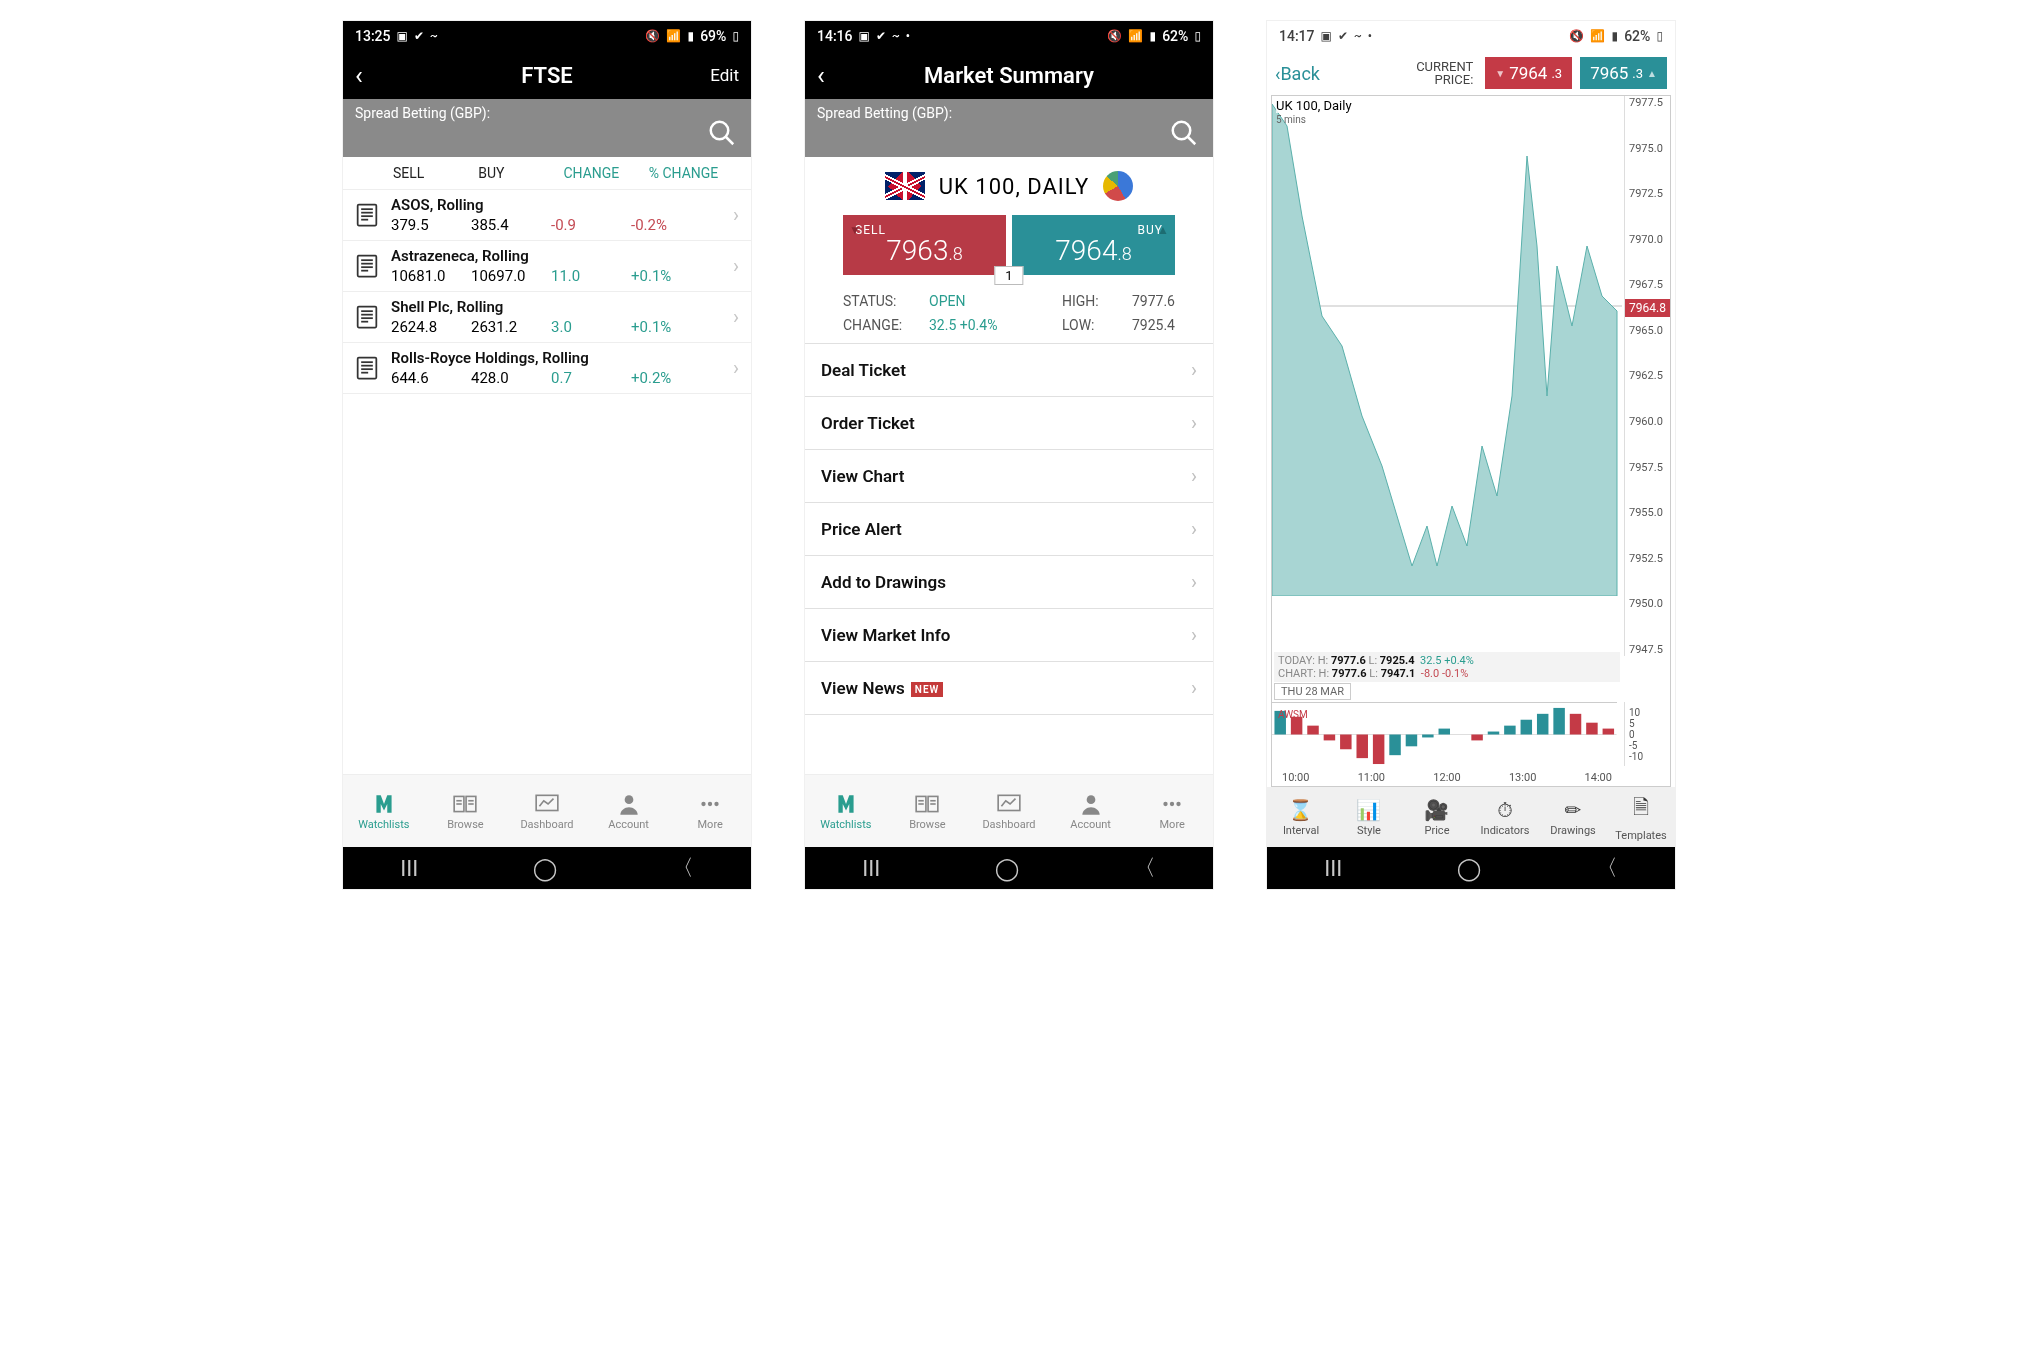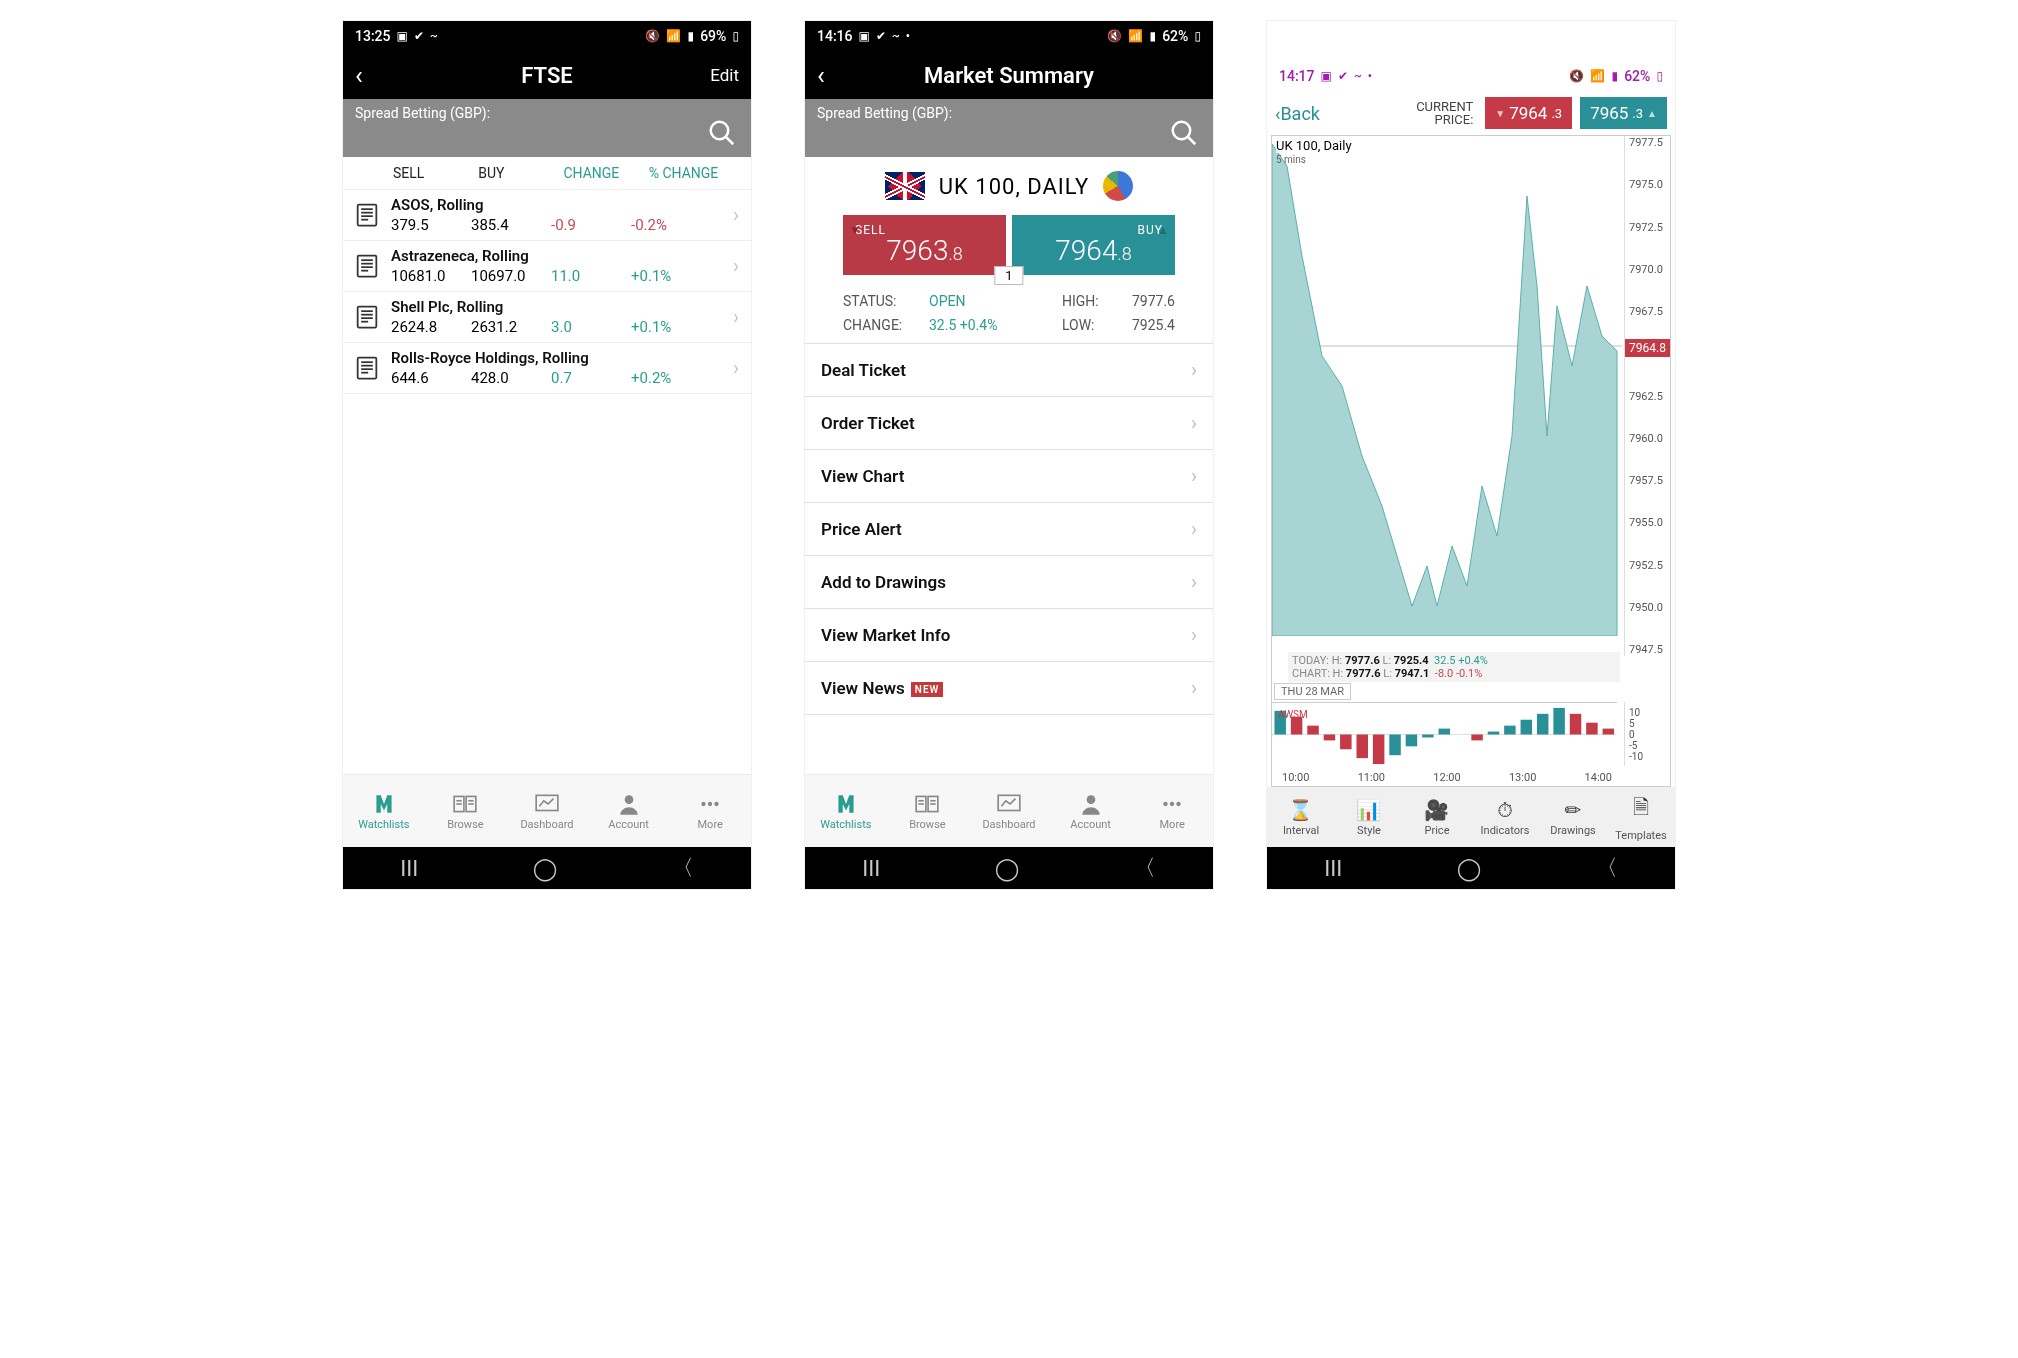--- a/index.html
+++ b/index.html
@@ -104,21 +104,21 @@
   .chart-top .pbox .d{ font-size:13px;}
   .chart-top .pbox.sell{ background:#c43a46;}
   .chart-top .pbox.buy{ background:#2a9098;}
   .chart-top .pbox .arr{ font-size:10px; opacity:.7;}
   .chartarea{ flex:1; position:relative; border:1px solid #ccc; margin:0 4px;}
   .chartarea .ctitle{ position:absolute; top:2px; left:4px; font-size:13px; background:rgba(255,255,255,.8); z-index:5;}
   .chartarea .sub{ position:absolute; top:18px; left:4px; font-size:10px; color:#666; z-index:5;}
   .y-axis{ position:absolute; right:2px; top:0; bottom:130px; width:44px; display:flex; flex-direction:column; justify-content:space-between; font-size:11px; color:#555; text-align:left; padding-left:4px; border-left:1px solid #ddd; background:#fff;}
   .price-tag{ position:absolute; right:0; background:#c43a46; color:#fff; font-size:12px; padding:2px 4px; z-index:6;}
   .area-chart{ position:absolute; left:0; right:48px; top:0; bottom:130px;}
-  .info-strip{ position:absolute; bottom:104px; left:2px; right:50px; font-size:11px; line-height:1.2; background:rgba(240,240,240,.8); padding:2px 4px; color:#888;margin-left:14px;}
+  .info-strip{ position:absolute; bottom:104px; left:2px; right:50px; font-size:11px; line-height:1.2; background:rgba(240,240,240,.8); padding:2px 4px; color:#888;}
   .info-strip b{ color:#111;}
   .datebar{ position:absolute; bottom:86px; left:2px; font-size:11px; color:#666; border:1px solid #ccc; padding:1px 6px; background:#fff;}
   .subchart{ position:absolute; left:0; right:48px; bottom:20px; height:64px; border-top:1px solid #ccc;}
   .sub-y{ position:absolute; right:2px; bottom:20px; height:64px; width:44px; display:flex; flex-direction:column; justify-content:center; font-size:10px; color:#555; padding-left:4px; border-left:1px solid #ddd;}
   .awsm{ position:absolute; bottom:66px; left:6px; font-size:10px; color:#c43a46; z-index:4;}
   .x-axis{ position:absolute; left:0; right:48px; bottom:2px; display:flex; justify-content:space-between; font-size:11px; color:#555; padding:0 10px;}
   .tool-bar{ height:60px; display:flex; background:#f0f0f0;}
   .tool-bar .tool{ flex:1; display:flex; flex-direction:column; align-items:center; justify-content:center; font-size:11px; color:#555; gap:2px;}
   .tool-bar .tool .ic{ font-size:20px; color:#333;}
 
@@ -461,21 +461,21 @@
       </div>
     </div>
   <div class="navbar">
     <span>III</span>
     <span>◯</span>
     <span>〈</span>
   </div>
 </div>
 
 <div class="phone">
-  <div class="statusbar" style="background:#fff;color:#a21caf;margin-top:40px;">
+  <div class="statusbar" style="background:#fff;color:#404040;">
     <div class="left">
       <span>14:17</span>
       <span class="sb-ic">▣</span>
       <span class="sb-ic">✔</span>
       <span class="sb-ic" style="font-style:italic">~</span>
       <span class="sb-ic">•</span>
     </div>
     <div class="right">
       <span class="sb-ic">🔇</span>
       <span class="sb-ic">📶</span>

